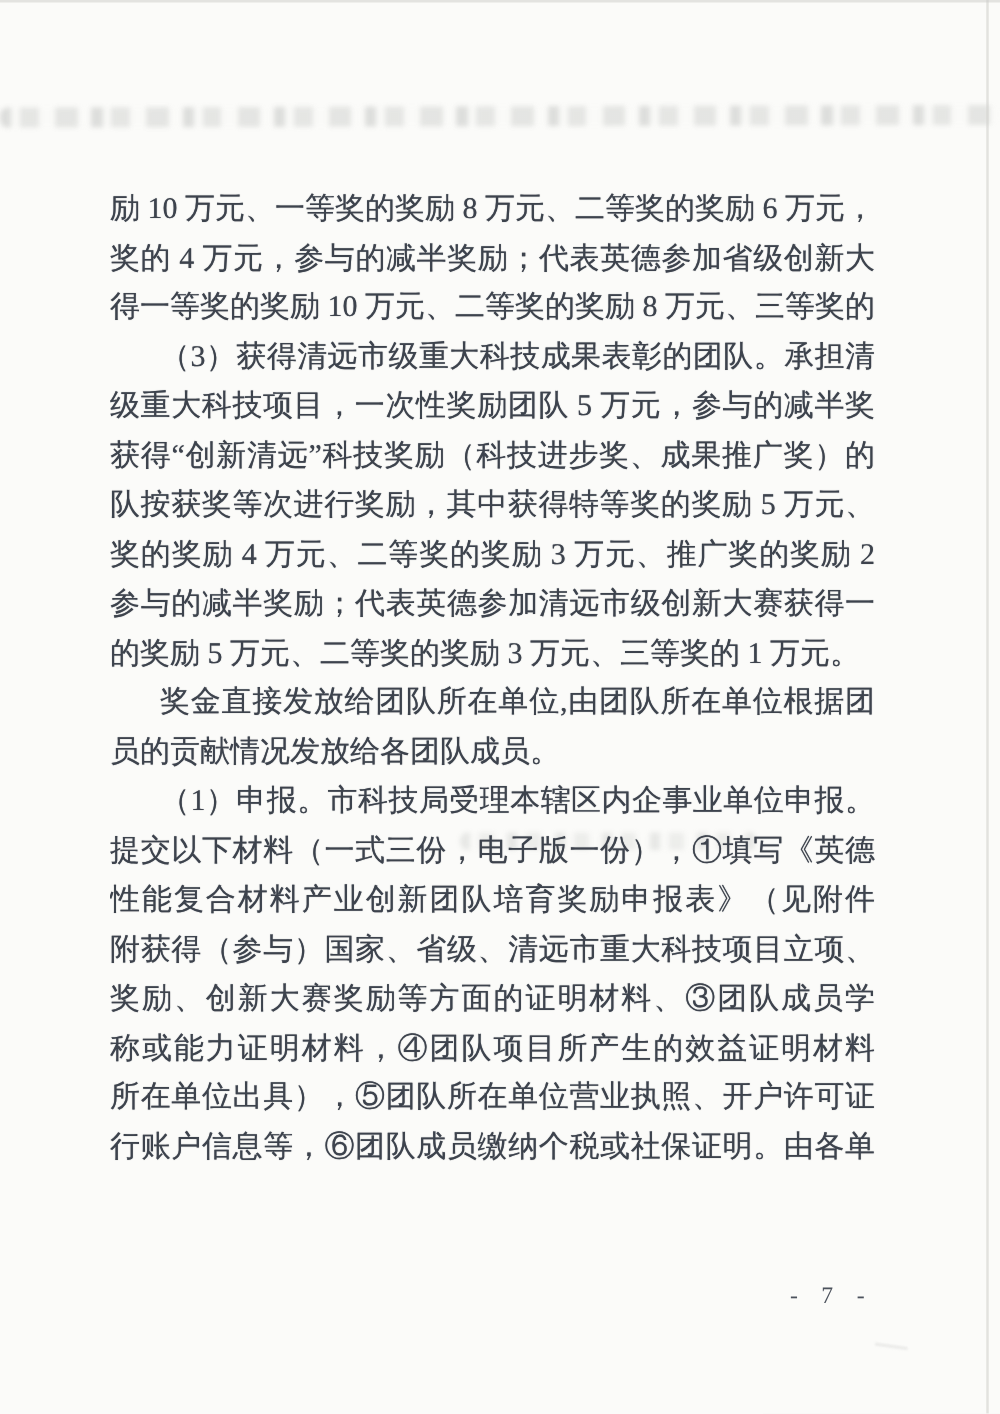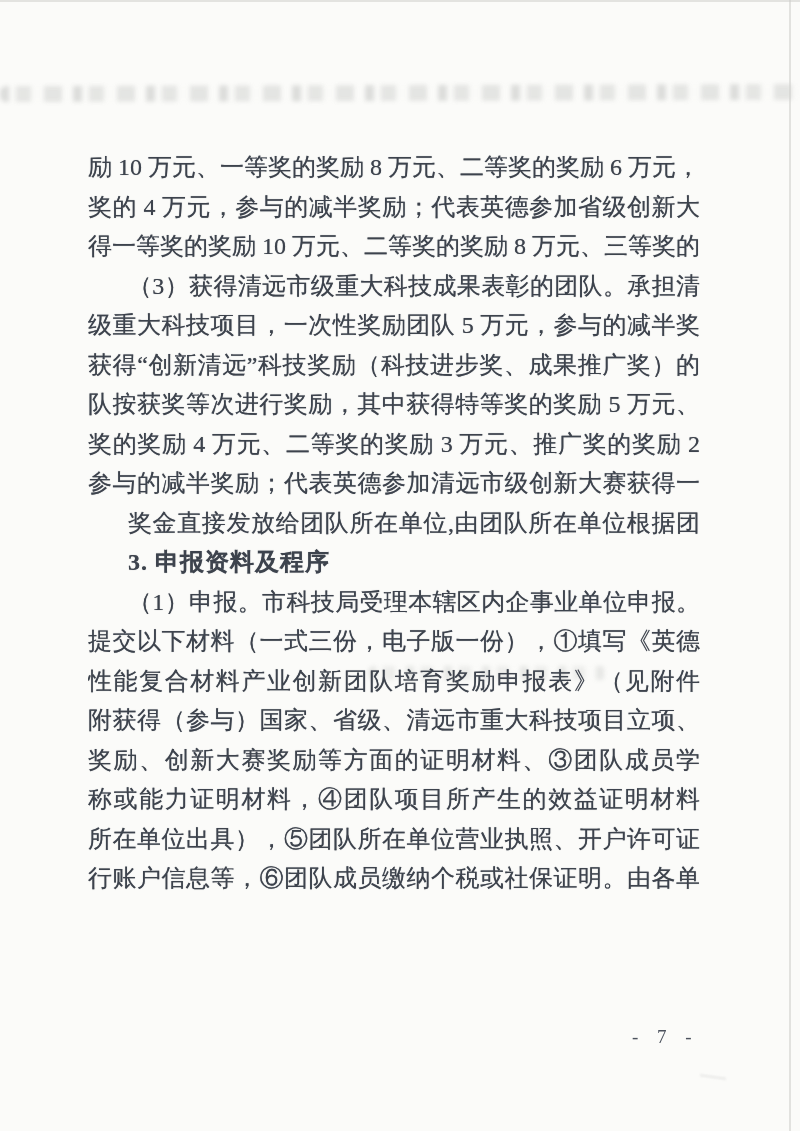--- a/index.html
+++ b/index.html
@@ -117,22 +117,23 @@
   <div class="text-block">
     <div class="line full">励 10 万元、一等奖的奖励 8 万元、二等奖的奖励 6 万元，推广</div>
     <div class="line full">奖的 4 万元，参与的减半奖励；代表英德参加省级创新大赛获</div>
     <div class="line full">得一等奖的奖励 10 万元、二等奖的奖励 8 万元、三等奖的奖励</div>
     <div class="line full indent">（3）获得清远市级重大科技成果表彰的团队。承担清远市</div>
     <div class="line full">级重大科技项目，一次性奖励团队 5 万元，参与的减半奖励；</div>
     <div class="line full">获得“创新清远”科技奖励（科技进步奖、成果推广奖）的团</div>
     <div class="line full">队按获奖等次进行奖励，其中获得特等奖的奖励 5 万元、一等</div>
     <div class="line full">奖的奖励 4 万元、二等奖的奖励 3 万元、推广奖的奖励 2 万元，</div>
     <div class="line full">参与的减半奖励；代表英德参加清远市级创新大赛获得一等奖</div>
+    <div class="line end">的奖励 5 万元、二等奖的奖励 3 万元、三等奖的 1 万元。</div>
     <div class="line full indent">奖金直接发放给团队所在单位,由团队所在单位根据团队成</div>
-    <div class="line heading indent">3. 申报资料及程序</div>
+    <div class="line end">员的贡献情况发放给各团队成员。</div>
     <div class="line full indent">（1）申报。市科技局受理本辖区内企事业单位申报。申报需</div>
     <div class="line full">提交以下材料（一式三份，电子版一份），①填写《英德市高</div>
     <div class="line full">性能复合材料产业创新团队培育奖励申报表》（见附件 4），②</div>
     <div class="line full">附获得（参与）国家、省级、清远市重大科技项目立项、科技</div>
     <div class="line full">奖励、创新大赛奖励等方面的证明材料、③团队成员学历、职</div>
     <div class="line full">称或能力证明材料，④团队项目所产生的效益证明材料（可由</div>
     <div class="line full">所在单位出具），⑤团队所在单位营业执照、开户许可证及银</div>
     <div class="line full">行账户信息等，⑥团队成员缴纳个税或社保证明。由各单位汇</div>
   </div>
 

